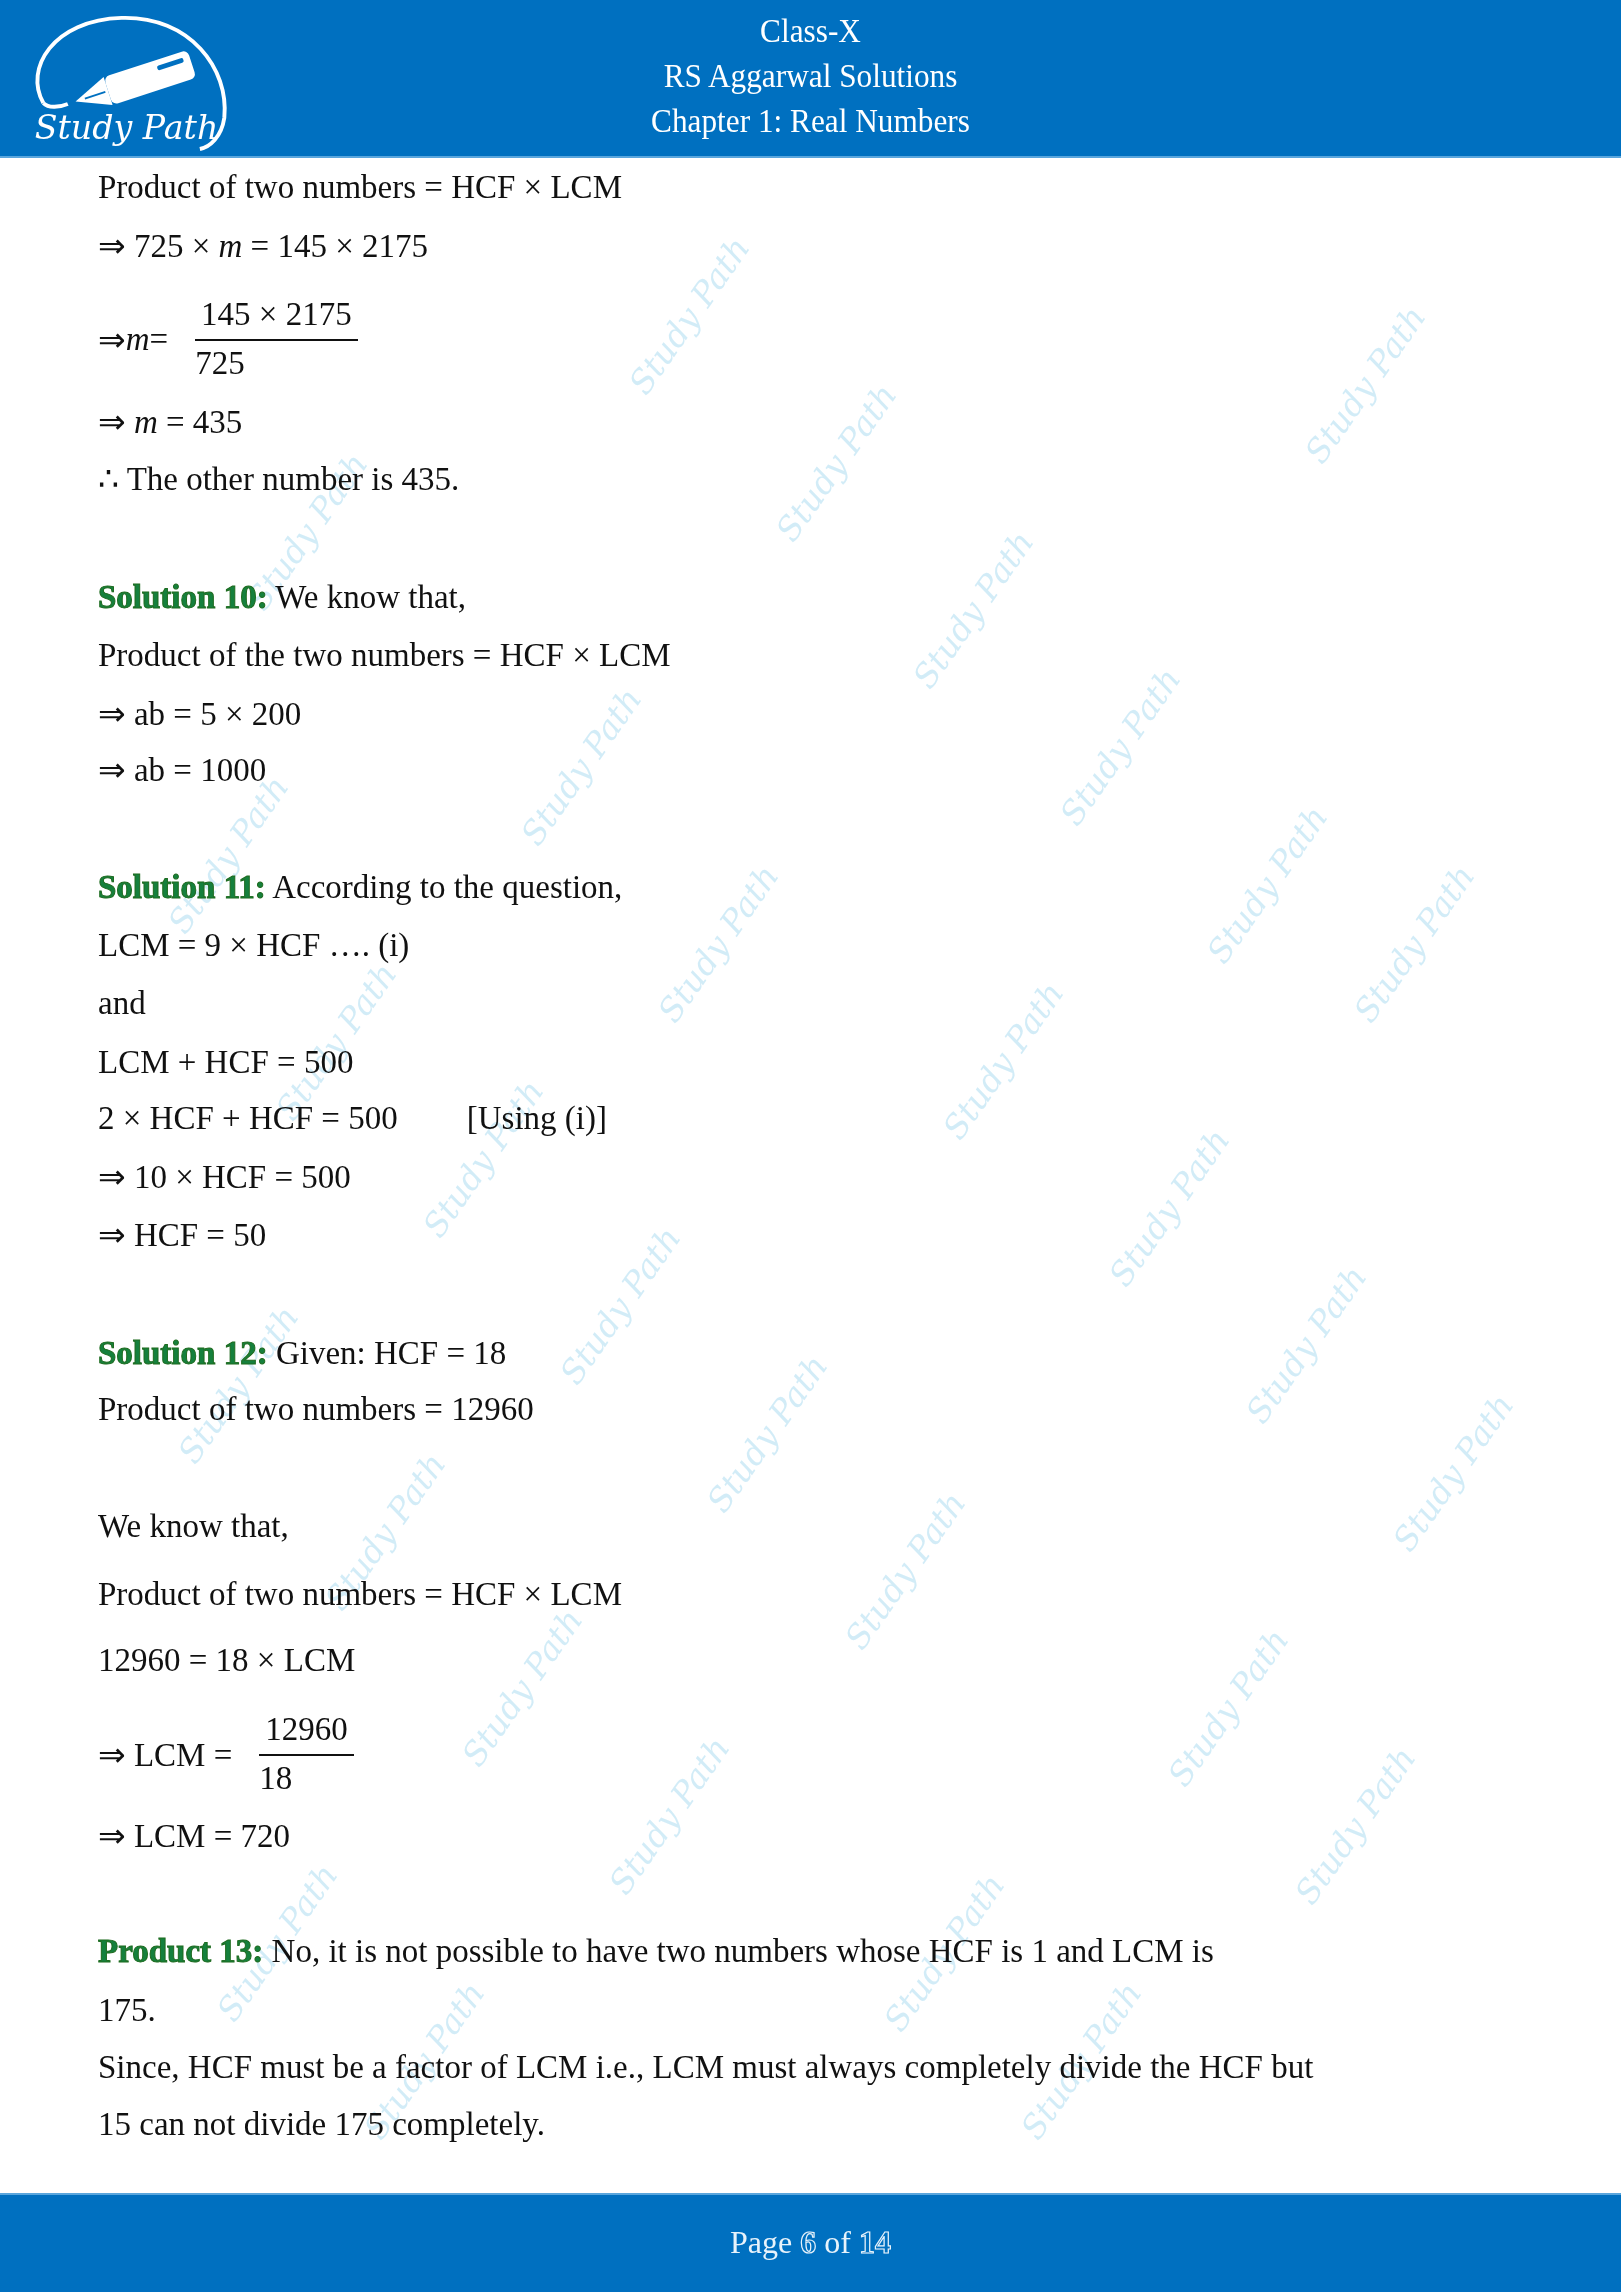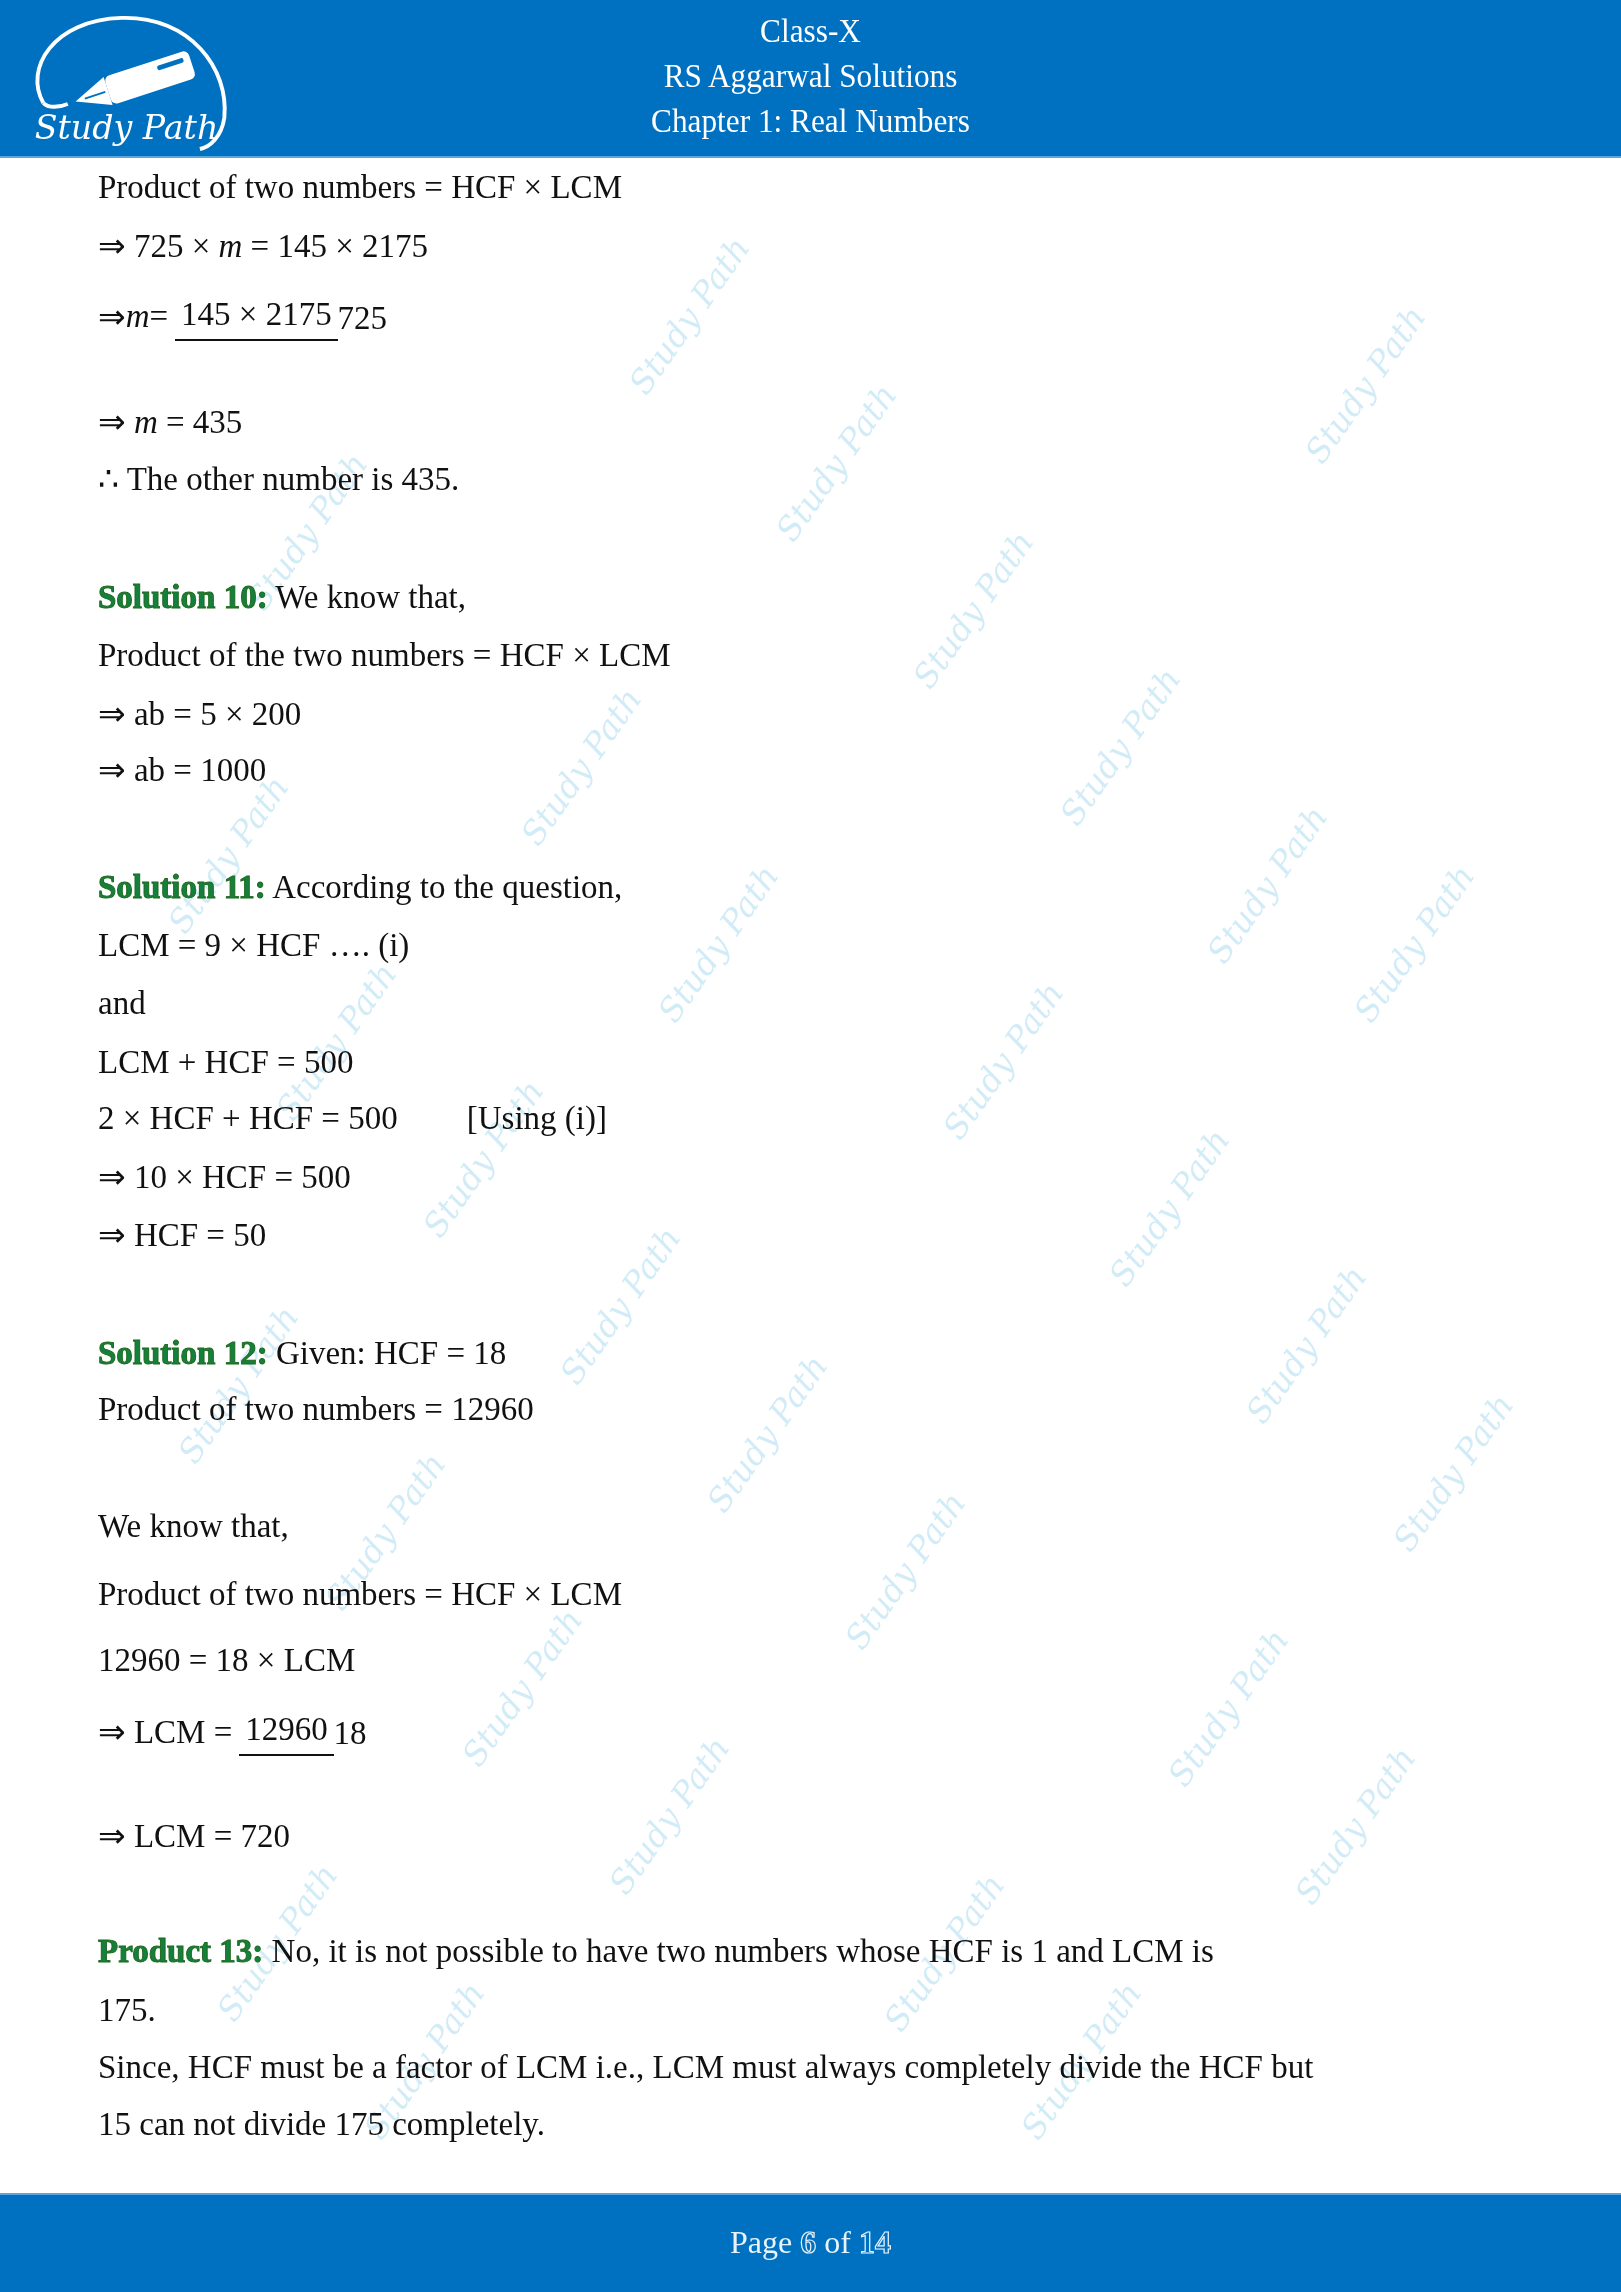--- a/index.html
+++ b/index.html
@@ -38,21 +38,21 @@
   .line {
     position: absolute; left: 98px; font-size: 33px; line-height: 43px;
     white-space: nowrap; transform: translateY(-50%);
     font-family: "Liberation Serif", serif;
   }
   .line .sol {
     color: #15803d; -webkit-text-stroke: 1px #1f6b1f; font-weight: bold;
   }
   .italic { font-style: italic; }
   .frac-line { position: absolute; left: 98px; font-size: 33px; font-family: "Liberation Serif", serif; display: flex; align-items: center; }
-  .frac { display: inline-flex; flex-direction: row; align-items: flex-end; margin-left: 7px; }
+  .frac { display: inline-flex; flex-direction: column; align-items: flex-start; margin-left: 27px; }
   .frac .num-part { padding: 0 5.9px 2px 5.9px; border-bottom: 2px solid #111; line-height: 45px; }
   .frac .den-part { line-height: 45px; }
   .using { margin-left: 69px; }
 </style>
 </head>
 <body>
 
 <div class="header">
   <svg class="logo" viewBox="0 0 230 145">
     <path d="M30 95 C 10 60, 40 10, 110 8 C 180 6, 220 60, 215 110 C 212 130, 200 140, 190 142" fill="none" stroke="#ffffff" stroke-width="4"></path>

